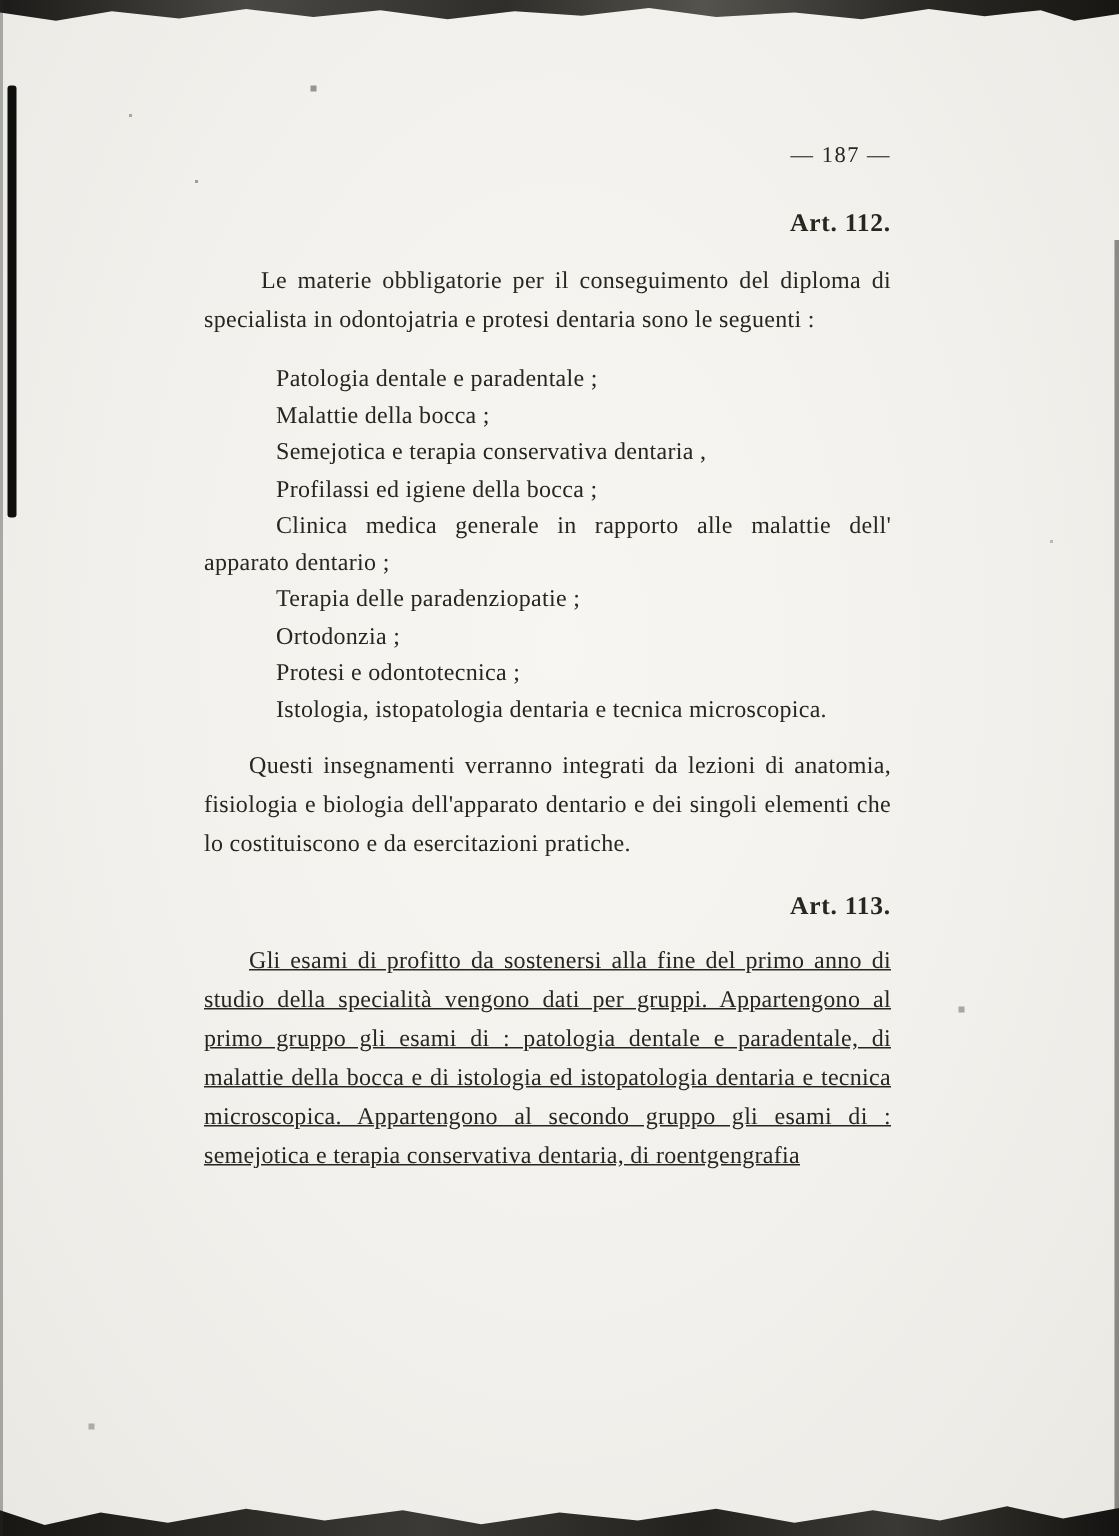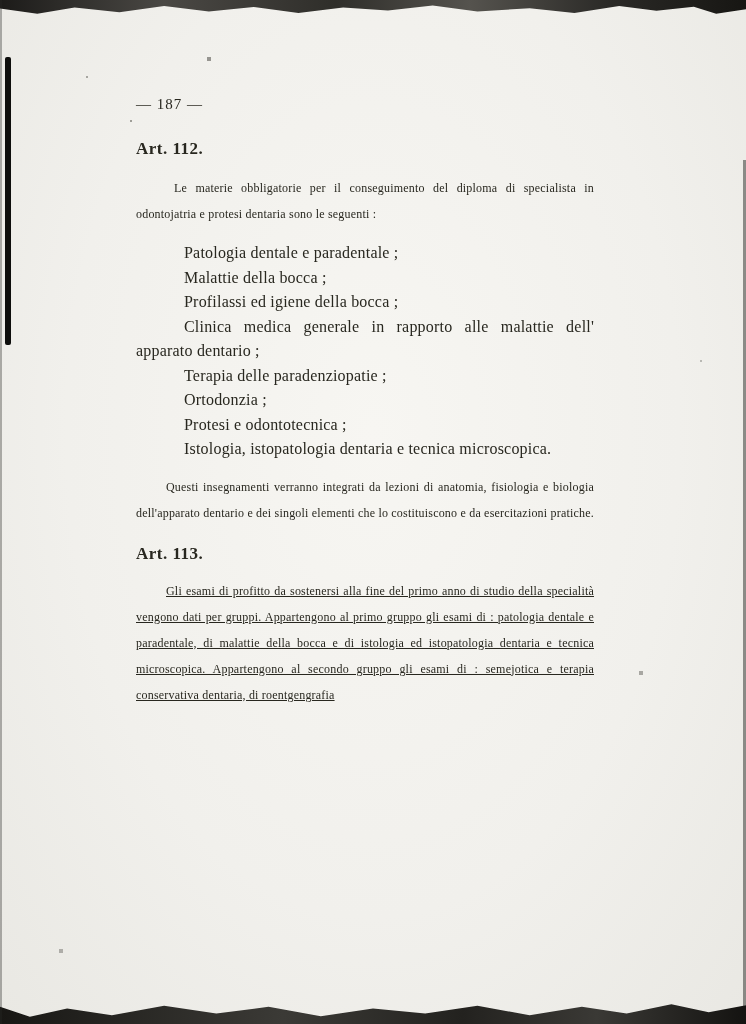--- a/index.html
+++ b/index.html
@@ -68,38 +68,38 @@
   }
 
   
   .content {
     position: absolute;
     left: 136px;
     top: 96px;
     width: 458px;
   }
   .page-number {
-    text-align: left;
+    text-align: right;
     font-size: 15px;
     letter-spacing: 1px;
     margin-bottom: 26px;
   }
   .art-heading {
-    text-align: left;
+    text-align: right;
     font-size: 17px;
     font-weight: bold;
     letter-spacing: 0.5px;
     margin-bottom: 16px;
   }
   .art-heading.second {
     margin-top: 18px;
     margin-bottom: 14px;
   }
   .para {
-    font-size: 12px;
+    font-size: 16px;
     line-height: 26px;
     text-align: justify;
     letter-spacing: 0.2px;
     margin-bottom: 12px;
   }
   .para.intro { text-indent: 38px; margin-bottom: 8px; }
   .para.closing { text-indent: 30px; margin-bottom: 10px; }
   .para.body113 { text-indent: 30px; margin-bottom: 0; text-decoration: underline; }
   .list { margin-bottom: 12px; margin-top: 14px; }
   .list-item {
@@ -124,20 +124,21 @@
 
   <div class="page-number">— 187 —</div>
 
   <div class="art-heading">Art. 112.</div>
 
   <p class="para intro">Le materie obbligatorie per il conseguimento del diploma di specialista in odontojatria e protesi dentaria sono le seguenti :</p>
 
   <div class="list">
     <p class="list-item">Patologia dentale e paradentale ;</p>
     <p class="list-item">Malattie della bocca ;</p>
+    <p class="list-item">Semejotica e terapia conservativa dentaria ,</p>
     <p class="list-item">Profilassi ed igiene della bocca ;</p>
     <p class="list-item">Clinica medica generale in rapporto alle malattie dell' apparato dentario ;</p>
     <p class="list-item">Terapia delle paradenziopatie ;</p>
     <p class="list-item">Ortodonzia ;</p>
     <p class="list-item">Protesi e odontotecnica ;</p>
     <p class="list-item">Istologia, istopatologia dentaria e tecnica microscopica.</p>
   </div>
 
   <p class="para closing">Questi insegnamenti verranno integrati da lezioni di anatomia, fisiologia e biologia dell'apparato dentario e dei singoli elementi che lo costituiscono e da esercitazioni pratiche.</p>
 

